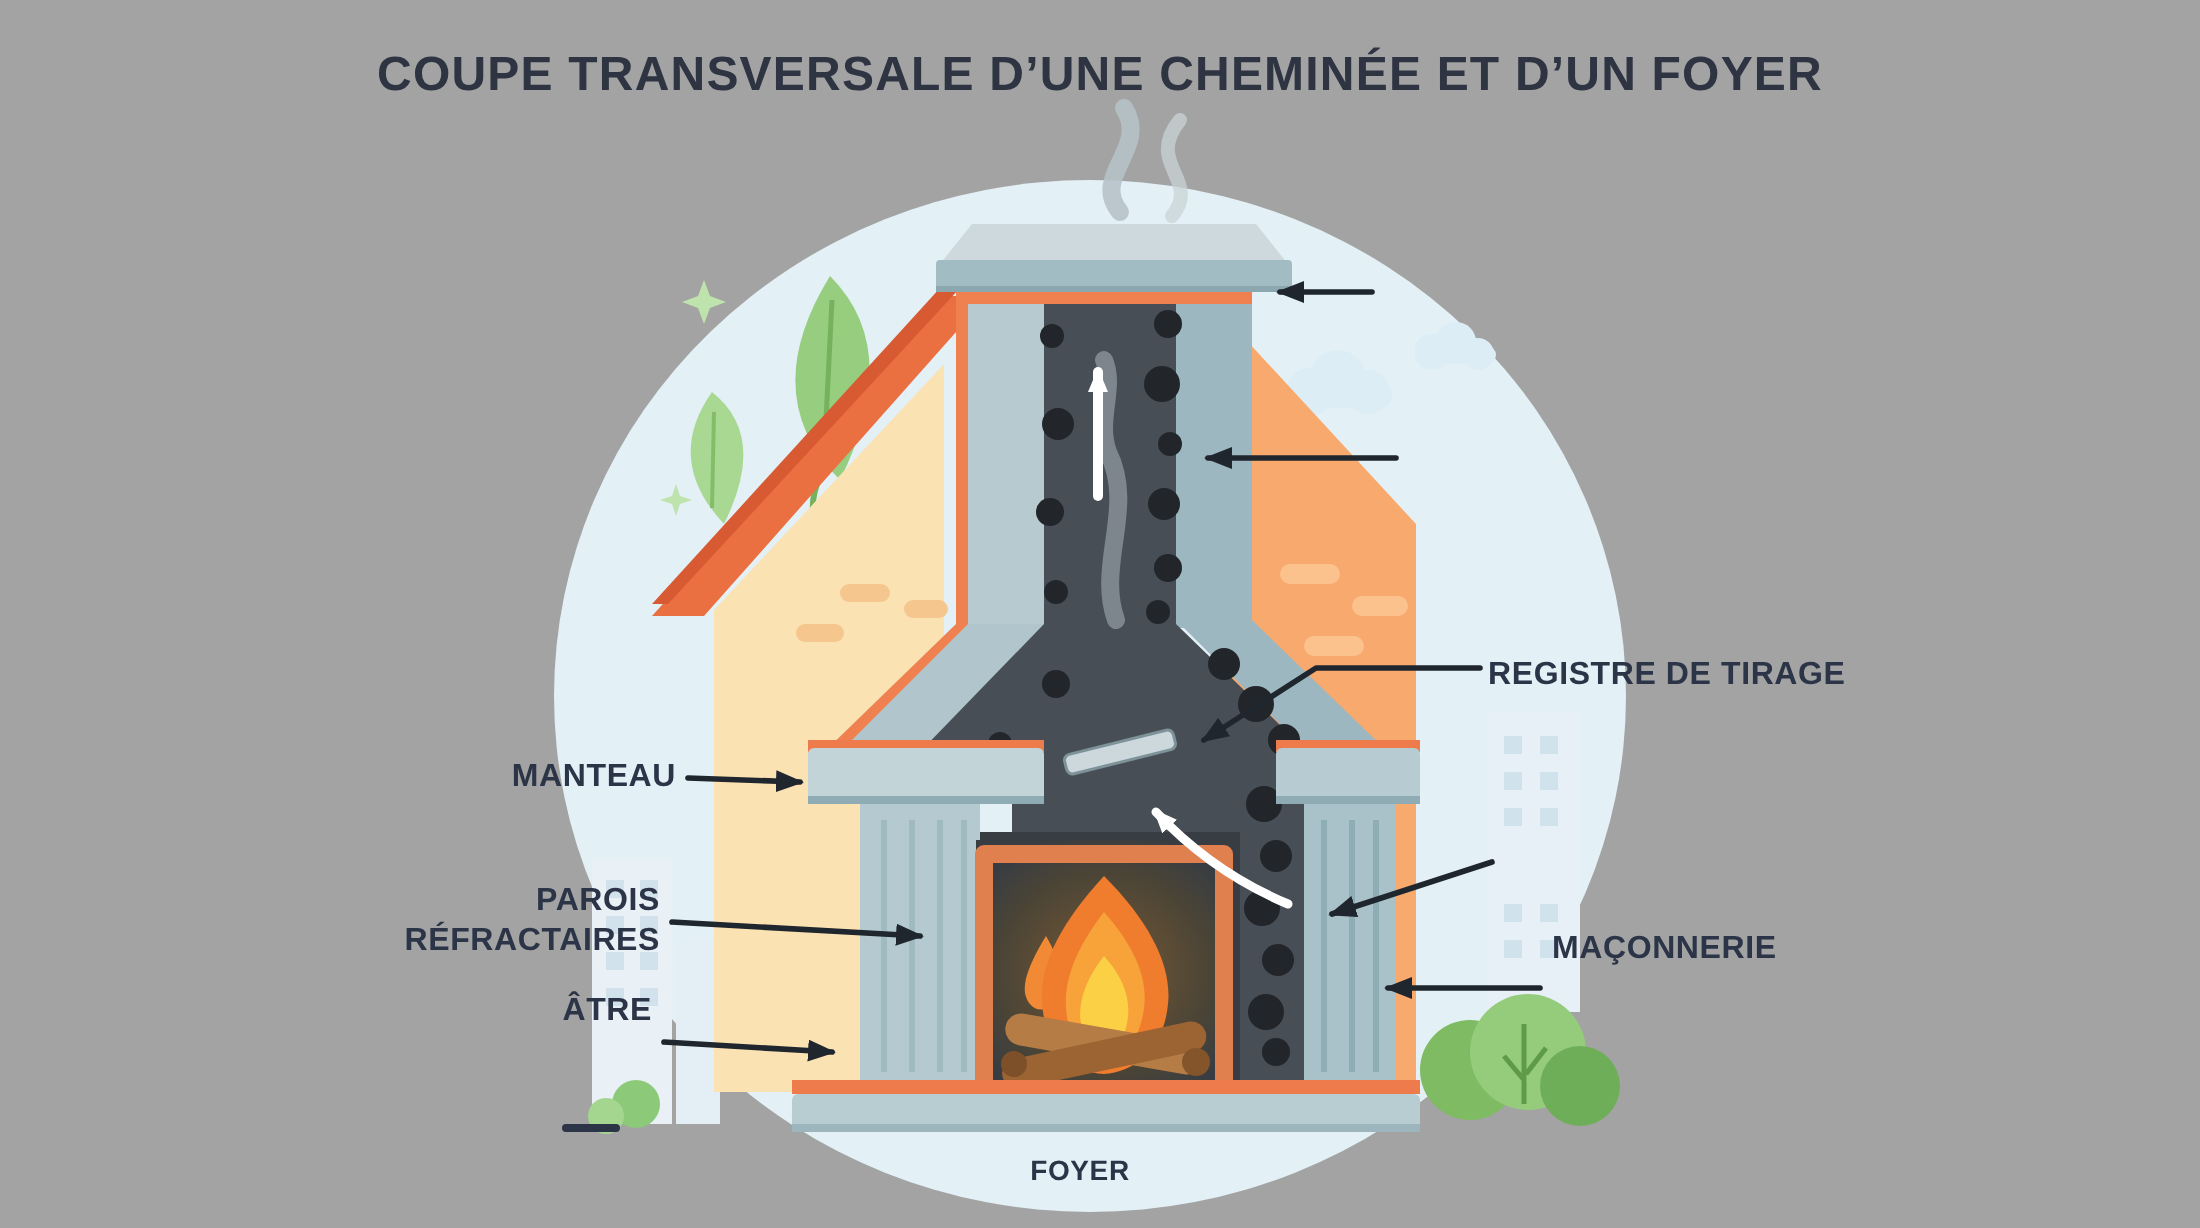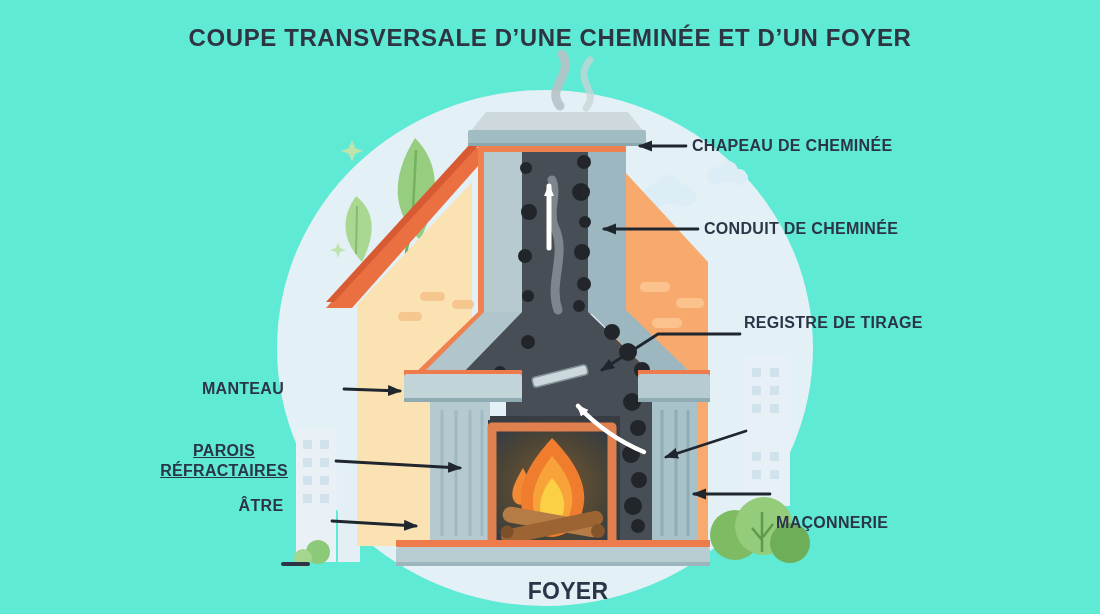--- a/index.html
+++ b/index.html
@@ -1,23 +1,23 @@
 <!DOCTYPE html>
 <html><head>
 <meta charset="utf-8">
 <style>
   html,body{margin:0;padding:0;background:#fff;}
-  .page{position:relative;width:1100px;height:614px;background:#5eead4;overflow:hidden;
+  .page{position:relative;width:1100px;height:614px;background:#a3a3a3;overflow:hidden;
         font-family:"Liberation Sans",sans-serif;}
   .title{position:absolute;left:0;right:0;top:24px;text-align:center;
          font-size:24px;font-weight:700;letter-spacing:.6px;color:#2e3442;}
   .lbl{position:absolute;font-weight:700;font-size:16px;color:#2b3547;
        letter-spacing:.3px;line-height:1.27;white-space:pre-line;}
   .lbl.center{text-align:center;}
-  .lbl.right{text-align:center;}
+  .lbl.right{text-align:right;}
   svg.scene{position:absolute;left:0;top:0;}
 </style>
 </head>
 <body>
 
 <div class="page">
 
   <svg class="scene" width="1100" height="614" viewBox="0 0 1100 614">
     <defs>
       <marker id="ahDark" markerUnits="userSpaceOnUse" markerWidth="15" markerHeight="12" refX="12" refY="5.5" orient="auto">
@@ -257,30 +257,28 @@
       <path d="M 746 431 L 666 457" marker-end="url(#ahDark)"></path>
       <path d="M 770 494 L 694 494" marker-end="url(#ahDark)"></path>
       <path d="M 344 389 L 400 391" marker-end="url(#ahDark)"></path>
       <path d="M 336 461 L 460 468" marker-end="url(#ahDark)"></path>
       <path d="M 332 521 L 416 526" marker-end="url(#ahDark)"></path>
     </g>
   </svg>
 
   <div class="title">COUPE TRANSVERSALE D’UNE CHEMINÉE ET D’UN FOYER</div>
 
-  <div class="lbl" style="left:692px;top:136px;">CHAPEAU DE CHEMINÉE</div>
-
-  <div class="lbl" style="left:704px;top:219px;">CONDUIT DE CHEMINÉE</div>
-
-  <div class="lbl" style="left:744px;top:313px;">REGISTRE DE TIRAGE</div>
-
-
-  <div class="lbl" style="left:776px;top:513px;text-align:center;">MAÇONNERIE</div>
+
+
+  <div class="lbl" style="left:744px;top:328px;">REGISTRE DE TIRAGE</div>
+
+
+  <div class="lbl" style="left:776px;top:465px;text-align:center;">MAÇONNERIE</div>
 
   <div class="lbl right" style="left:148px;top:379px;width:190px;">MANTEAU</div>
 
-  <div class="lbl right" style="left:118px;top:441px;width:212px;text-decoration:underline;">PAROIS
+  <div class="lbl right" style="left:118px;top:441px;width:212px;">PAROIS
 RÉFRACTAIRES</div>
 
   <div class="lbl right" style="left:196px;top:496px;width:130px;">ÂTRE</div>
 
-  <div class="lbl center" style="left:468px;top:577px;width:200px;font-size:23px;">FOYER</div>
+  <div class="lbl center" style="left:440px;top:577px;width:200px;font-size:14px;">FOYER</div>
 </div>
 
 </body></html>

